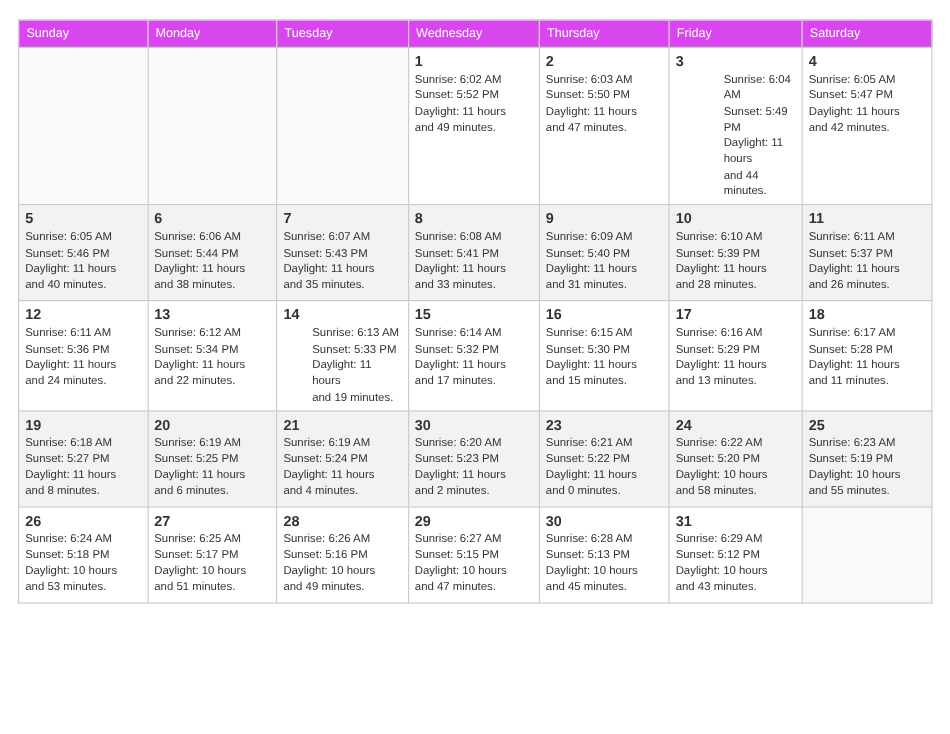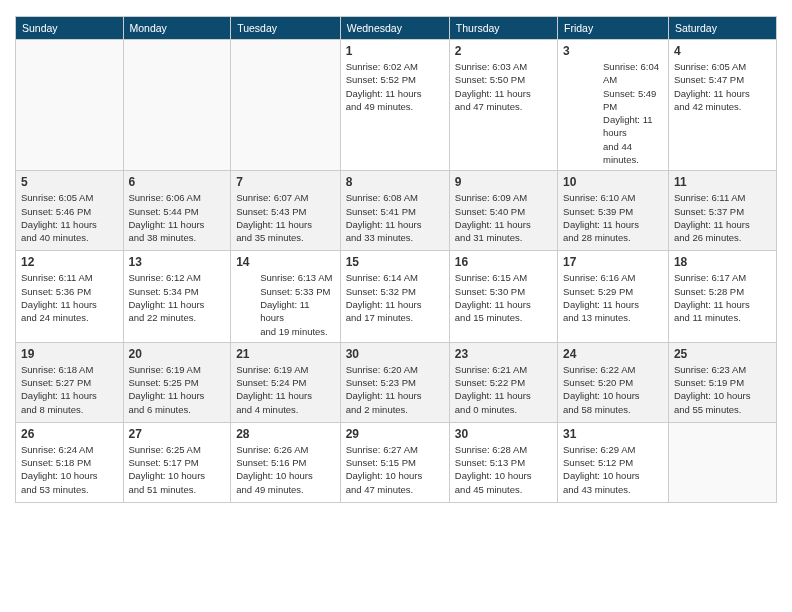--- a/index.html
+++ b/index.html
@@ -49,21 +49,21 @@
     .subtitle {
       font-size: 13px;
       color: #555;
     }
     .calendar {
       width: 100%;
       border-collapse: collapse;
       font-size: 10.5px;
     }
     .calendar th {
-      background-color: #0c4a6e;
+      background-color: #d946ef;
       color: white;
       text-align: left;
       padding: 5px 6px;
       font-weight: normal;
       border: 1px solid #ccc;
     }
     .calendar td {
       border: 1px solid #ccc;
       vertical-align: top;
       padding: 4px 5px;

